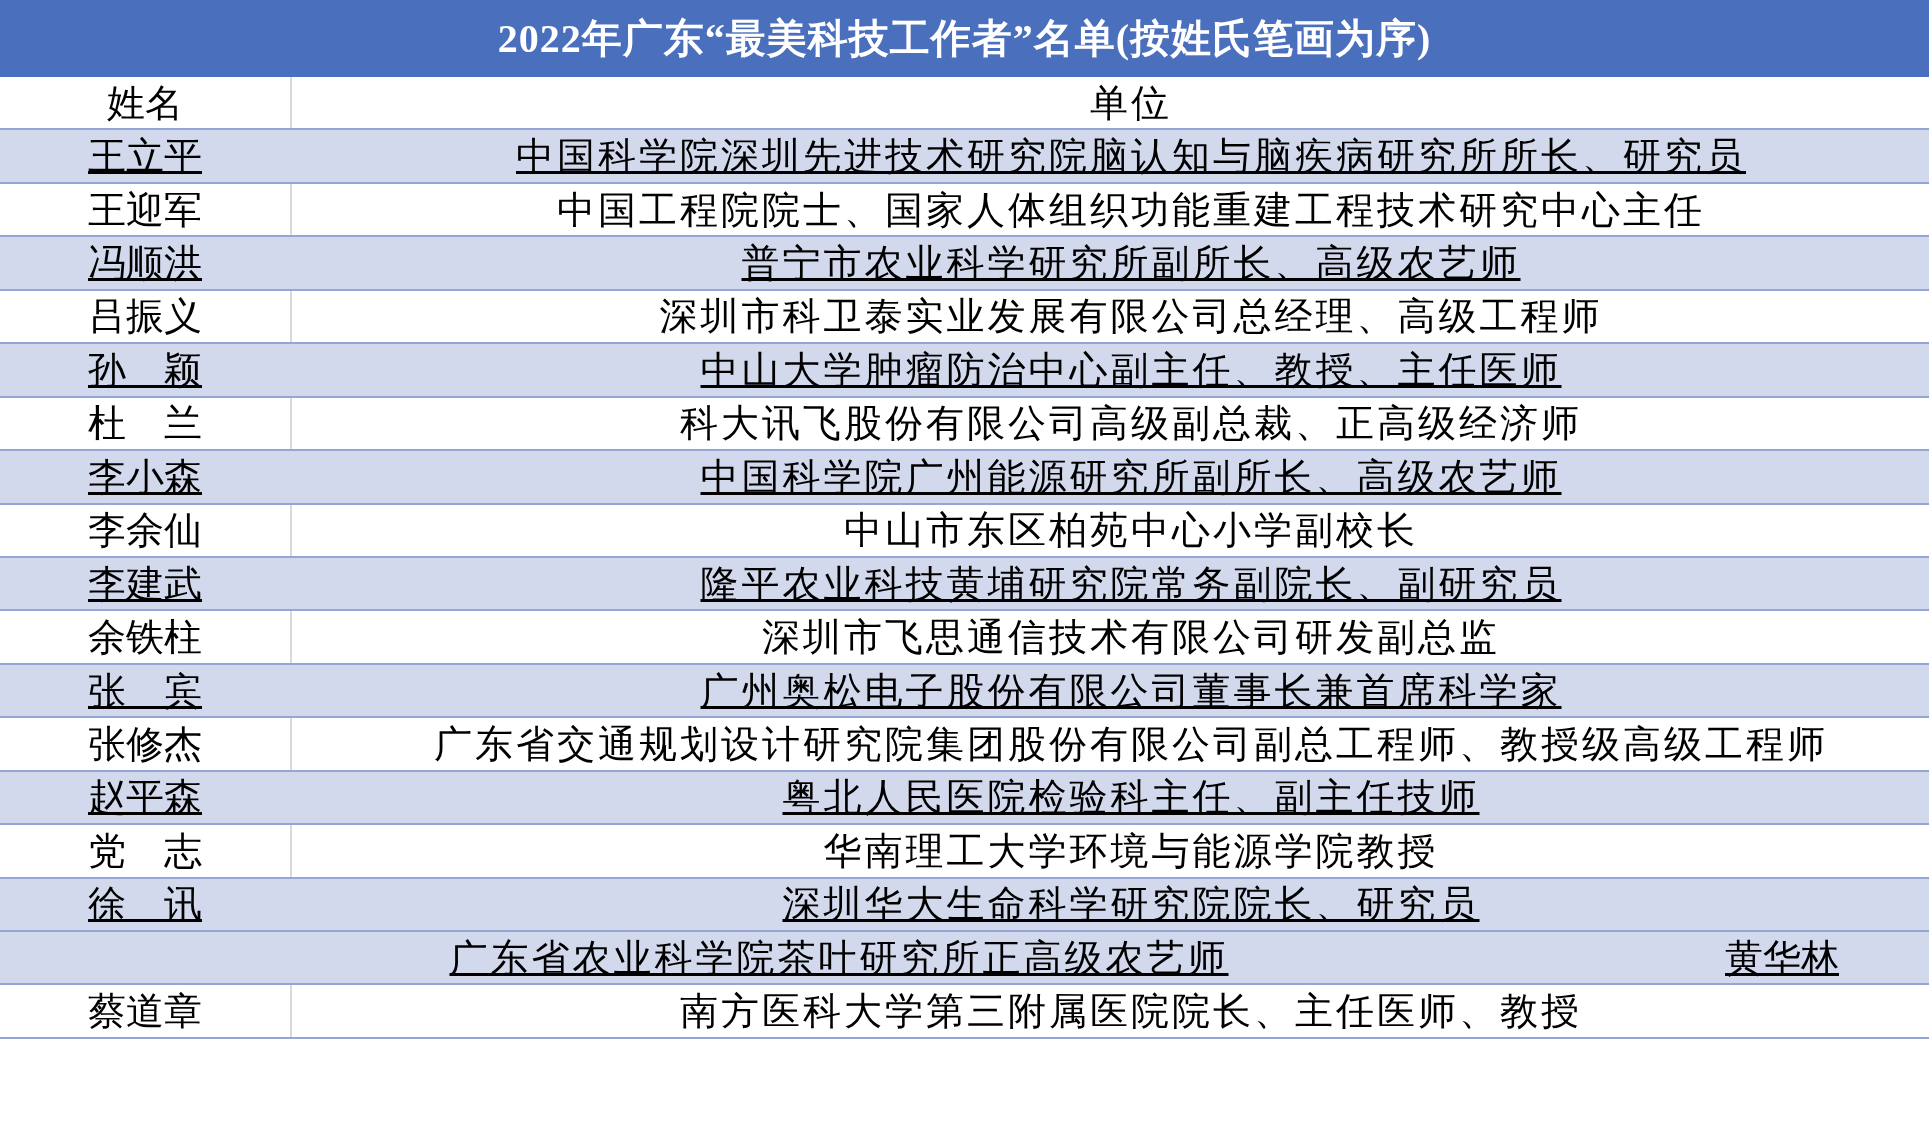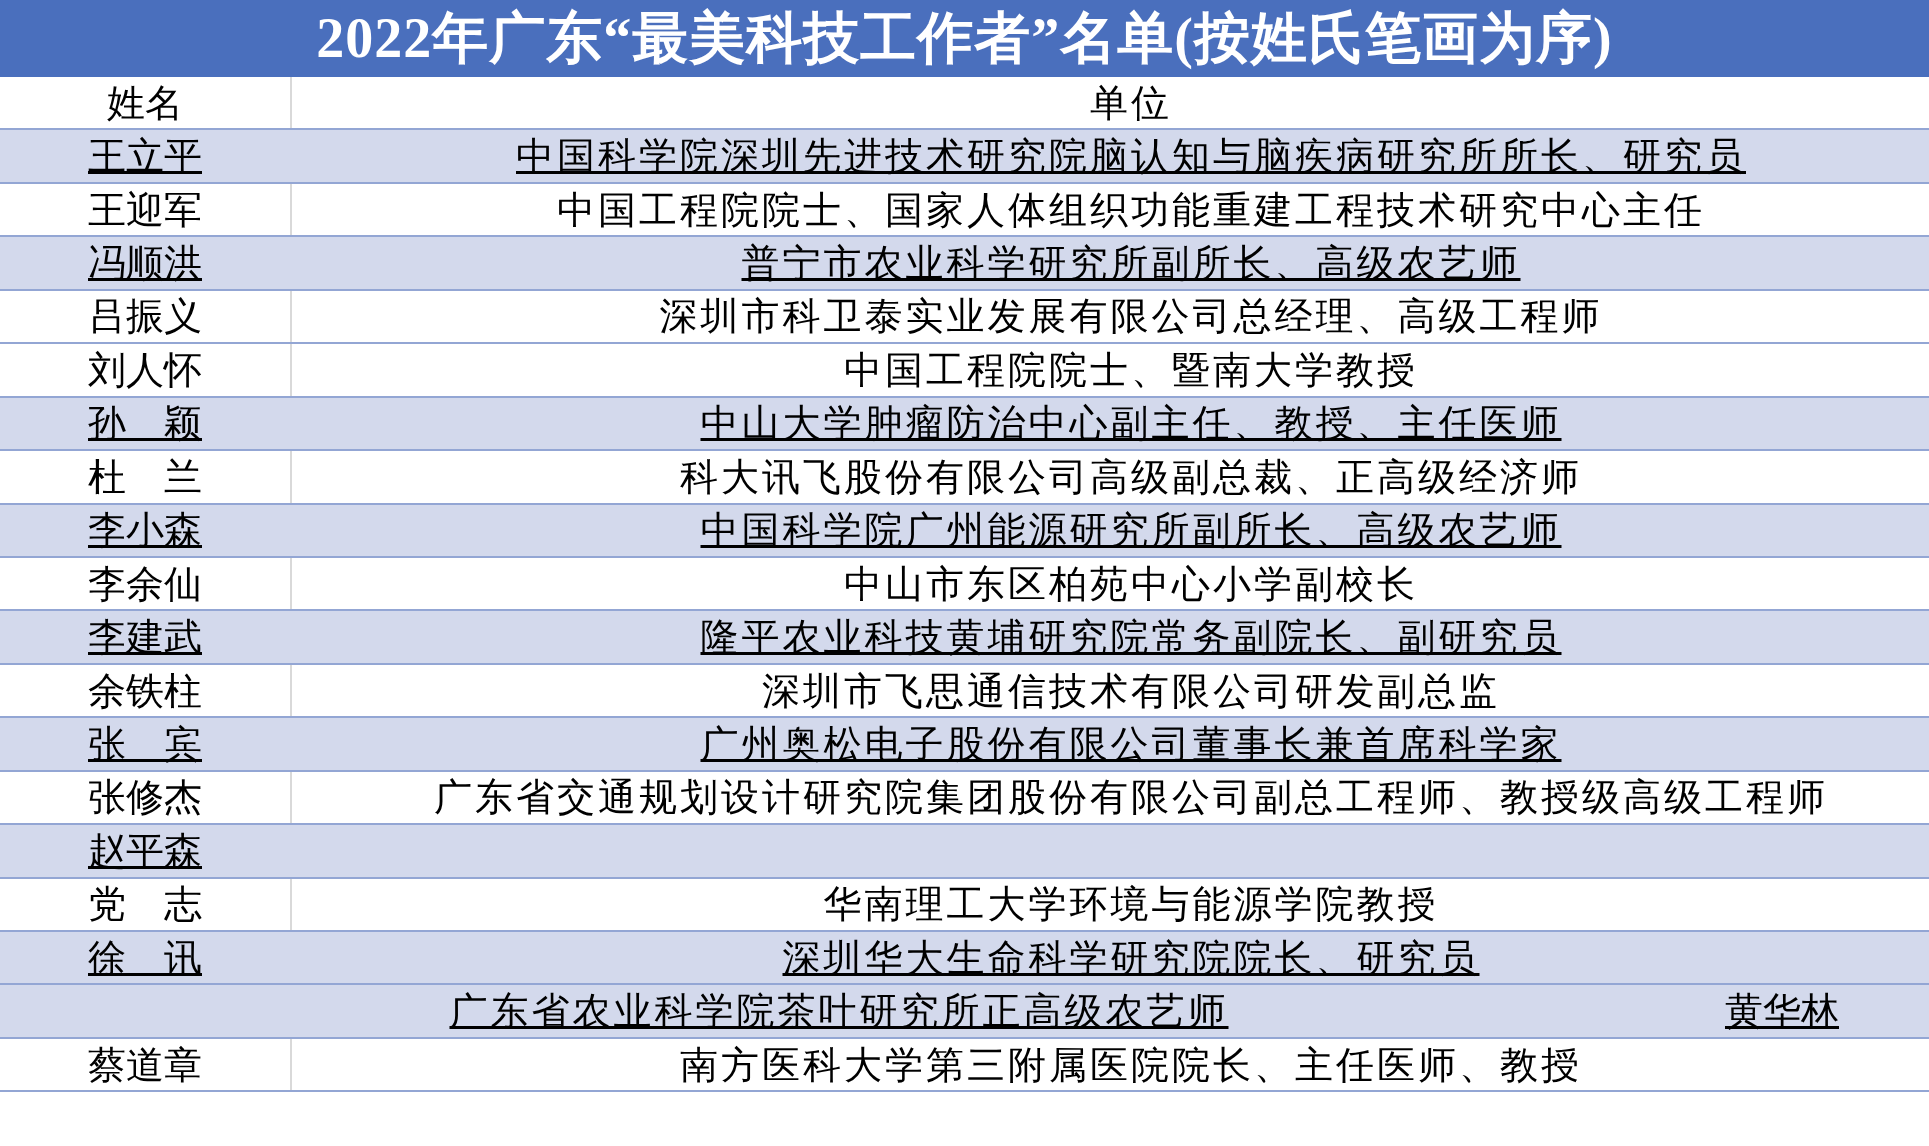--- a/index.html
+++ b/index.html
@@ -15,21 +15,21 @@
   .title-band {
     height: 77px;
     background: var(--header-bg, #4a6fbd);
     display: flex;
     align-items: center;
     justify-content: center;
   }
   .title-band .title-text {
     font-family: "Liberation Serif", "DejaVu Serif", serif;
     font-weight: bold;
-    font-size: 56px;
+    font-size: 40px;
     color: var(--title-text, #ffffff);
     letter-spacing: 1px;
     white-space: nowrap;
   }
   .rows {
     display: flex;
     flex-direction: column;
   }
   .grid-row {
     box-sizing: border-box;
@@ -91,24 +91,20 @@
     <div class="grid-row shaded">
       <div class="cell cell-name">冯顺洪</div>
       <div class="cell cell-unit">普宁市农业科学研究所副所长、高级农艺师</div>
     </div>
 
     <div class="grid-row">
       <div class="cell cell-name">吕振义</div>
       <div class="cell cell-unit">深圳市科卫泰实业发展有限公司总经理、高级工程师</div>
     </div>
 
-    <div class="grid-row">
-      <div class="cell cell-name">刘人怀</div>
-      <div class="cell cell-unit">中国工程院院士、暨南大学教授</div>
-    </div>
 
     <div class="grid-row shaded">
       <div class="cell cell-name">孙　颖</div>
       <div class="cell cell-unit">中山大学肿瘤防治中心副主任、教授、主任医师</div>
     </div>
 
     <div class="grid-row">
       <div class="cell cell-name">杜　兰</div>
       <div class="cell cell-unit">科大讯飞股份有限公司高级副总裁、正高级经济师</div>
     </div>
@@ -138,20 +134,21 @@
       <div class="cell cell-unit">广州奥松电子股份有限公司董事长兼首席科学家</div>
     </div>
 
     <div class="grid-row">
       <div class="cell cell-name">张修杰</div>
       <div class="cell cell-unit">广东省交通规划设计研究院集团股份有限公司副总工程师、教授级高级工程师</div>
     </div>
 
     <div class="grid-row shaded">
       <div class="cell cell-name">赵平森</div>
+      <div class="cell cell-unit">粤北人民医院检验科主任、副主任技师</div>
     </div>
 
     <div class="grid-row">
       <div class="cell cell-name">党　志</div>
       <div class="cell cell-unit">华南理工大学环境与能源学院教授</div>
     </div>
 
     <div class="grid-row shaded">
       <div class="cell cell-name">徐　讯</div>
       <div class="cell cell-unit">深圳华大生命科学研究院院长、研究员</div>

